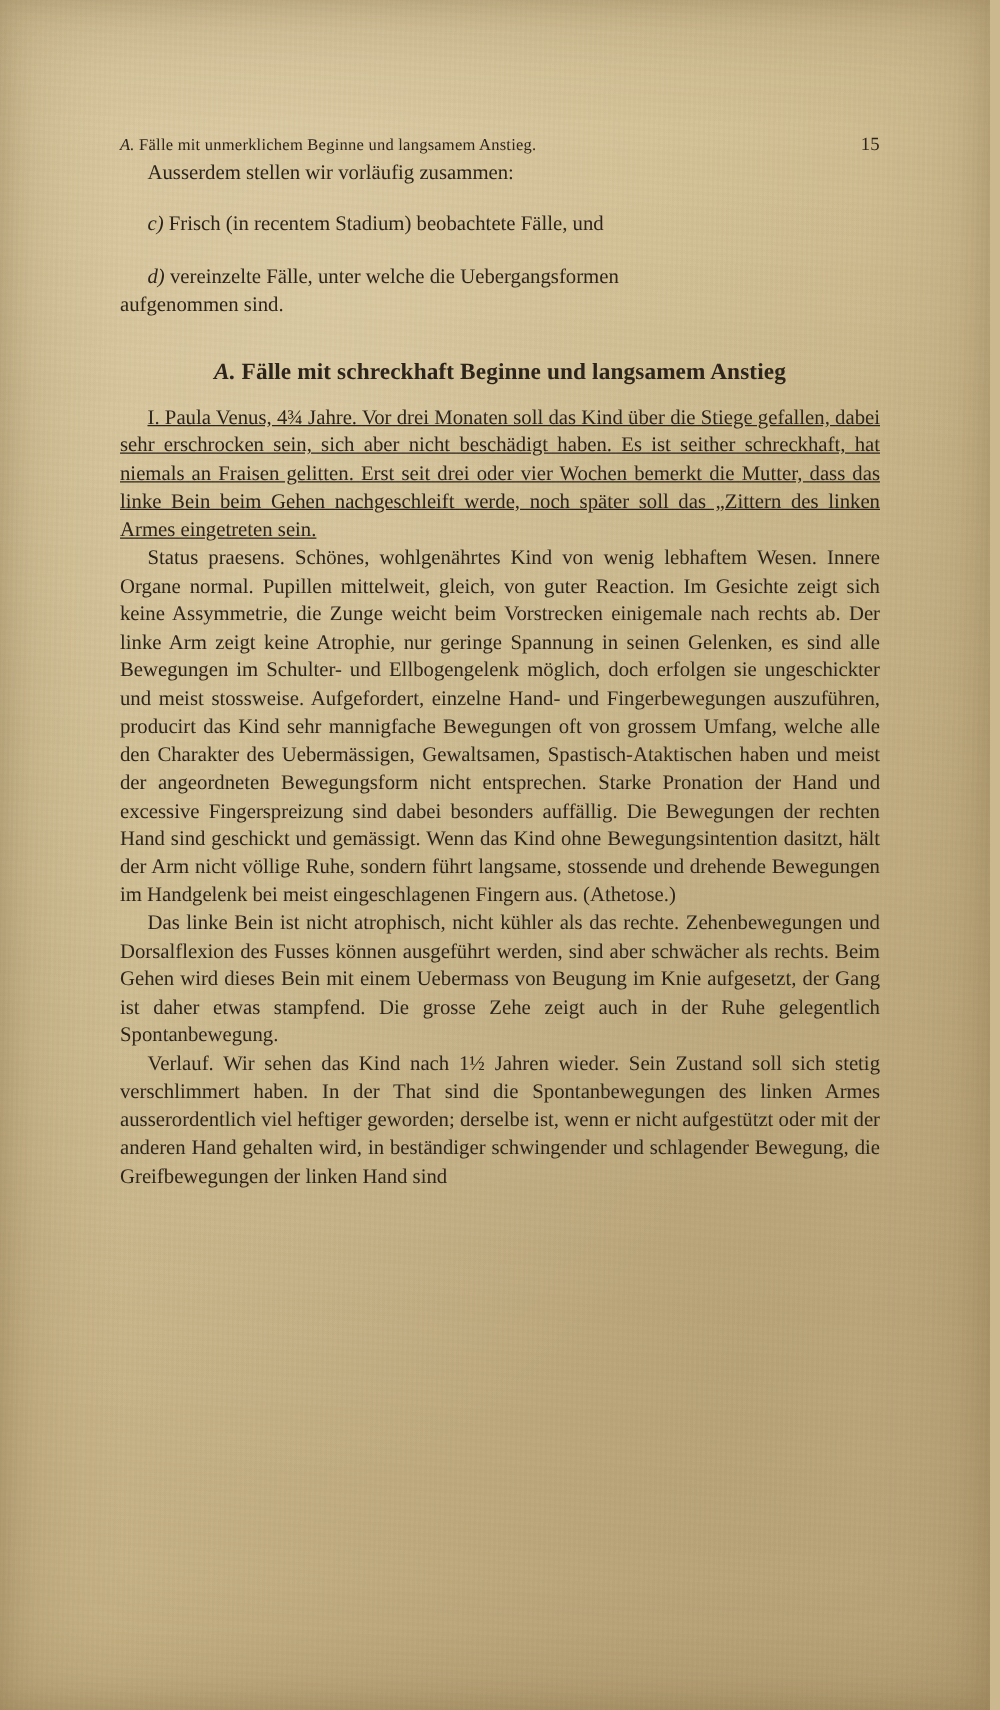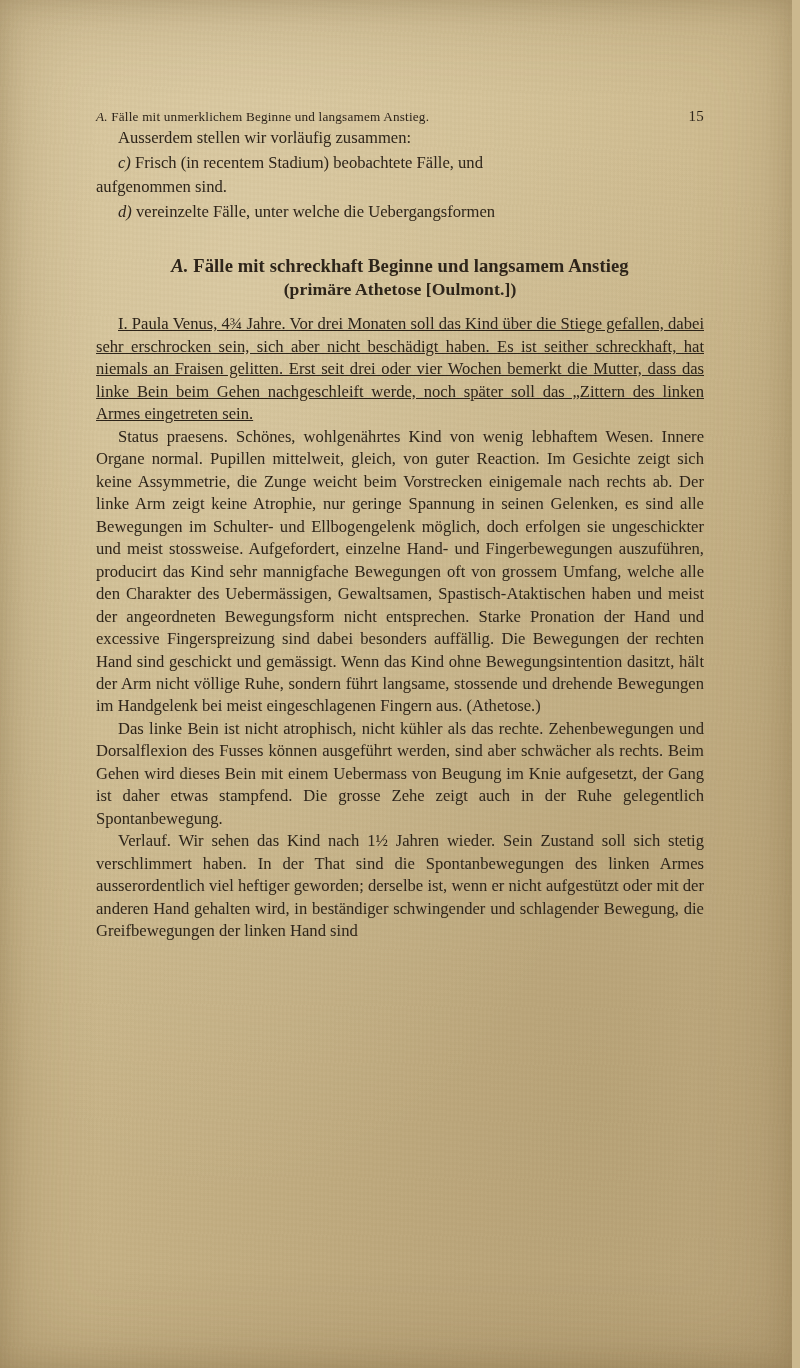--- a/index.html
+++ b/index.html
@@ -52,21 +52,21 @@
     font-size: 16.6px;
     line-height: 1.355;
     text-align: justify;
     margin: 0;
     hyphens: none;
   }
   .intro {
     text-indent: 22px;
   }
   .listline {
-    margin-top: 3px;
+    margin-top: 19px;
     text-indent: 22px;
   }
   .listline .it {
     font-style: italic;
   }
   .listline-cont {
     margin-top: 1px;
     text-indent: 0;
   }
   h2.sec {
@@ -118,28 +118,27 @@
 
     <div class="runhead">
       <div class="rh-text"><span class="ital">A.</span> <span>Fälle mit unmerklichem Beginne und langsamem Anstieg.</span></div>
       <div class="rh-page">15</div>
     </div>
 
     <p class="para intro">Ausserdem stellen wir vorläufig zusammen:</p>
 
     <p class="para listline"><span class="it">c)</span> <span>Frisch (in recentem Stadium) beobachtete Fälle, und</span></p>
 
+    <p class="para listline"><span class="it">d)</span> <span>vereinzelte Fälle, unter welche die Uebergangsformen</span></p>
+
     <p class="para listline-cont">aufgenommen sind.</p>
-
-    <p class="para listline"><span class="it">d)</span> <span>vereinzelte Fälle, unter welche die Uebergangsformen</span></p>
 
     <h2 class="sec">
       <span class="ital">A.</span>
       <span>Fälle mit schreckhaft Beginne und langsamem Anstieg</span>
-      <span class="line2">(primäre Athetose [Oulmont.])</span>
     </h2>
 
     <p class="para body-first">I. Paula Venus, 4¾ Jahre. Vor drei Monaten soll das Kind über die Stiege gefallen, dabei sehr erschrocken sein, sich aber nicht beschädigt haben. Es ist seither schreckhaft, hat niemals an Fraisen gelitten. Erst seit drei oder vier Wochen bemerkt die Mutter, dass das linke Bein beim Gehen nachgeschleift werde, noch später soll das „Zittern des linken Armes eingetreten sein.</p>
     <p class="para body">Status praesens. Schönes, wohlgenährtes Kind von wenig lebhaftem Wesen. Innere Organe normal. Pupillen mittelweit, gleich, von guter Reaction. Im Gesichte zeigt sich keine Assymmetrie, die Zunge weicht beim Vorstrecken einigemale nach rechts ab. Der linke Arm zeigt keine Atrophie, nur geringe Spannung in seinen Gelenken, es sind alle Bewegungen im Schulter- und Ellbogengelenk möglich, doch erfolgen sie ungeschickter und meist stossweise. Aufgefordert, einzelne Hand- und Fingerbewegungen auszuführen, producirt das Kind sehr mannigfache Bewegungen oft von grossem Umfang, welche alle den Charakter des Uebermässigen, Gewaltsamen, Spastisch-Ataktischen haben und meist der angeordneten Bewegungsform nicht entsprechen. Starke Pronation der Hand und excessive Fingerspreizung sind dabei besonders auffällig. Die Bewegungen der rechten Hand sind geschickt und gemässigt. Wenn das Kind ohne Bewegungsintention dasitzt, hält der Arm nicht völlige Ruhe, sondern führt langsame, stossende und drehende Bewegungen im Handgelenk bei meist eingeschlagenen Fingern aus. (Athetose.)</p>
     <p class="para body">Das linke Bein ist nicht atrophisch, nicht kühler als das rechte. Zehenbewegungen und Dorsalflexion des Fusses können ausgeführt werden, sind aber schwächer als rechts. Beim Gehen wird dieses Bein mit einem Uebermass von Beugung im Knie aufgesetzt, der Gang ist daher etwas stampfend. Die grosse Zehe zeigt auch in der Ruhe gelegentlich Spontanbewegung.</p>
     <p class="para body">Verlauf. Wir sehen das Kind nach 1½ Jahren wieder. Sein Zustand soll sich stetig verschlimmert haben. In der That sind die Spontanbewegungen des linken Armes ausserordentlich viel heftiger geworden; derselbe ist, wenn er nicht aufgestützt oder mit der anderen Hand gehalten wird, in beständiger schwingender und schlagender Bewegung, die Greifbewegungen der linken Hand sind</p>
 
   </div>
   <div class="grain"></div>
   <div class="edge"></div>

